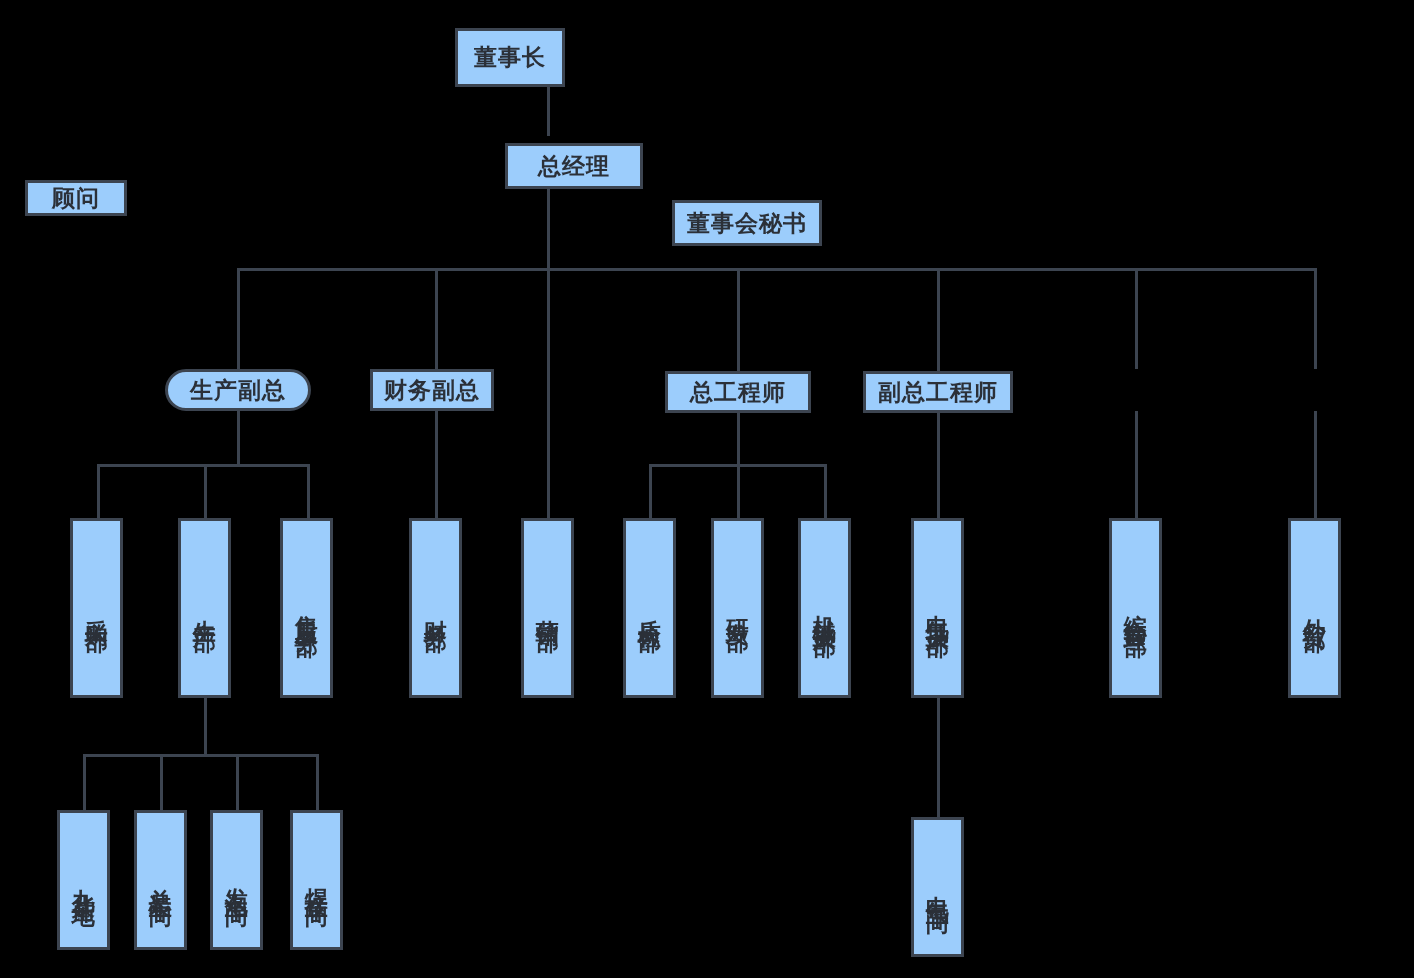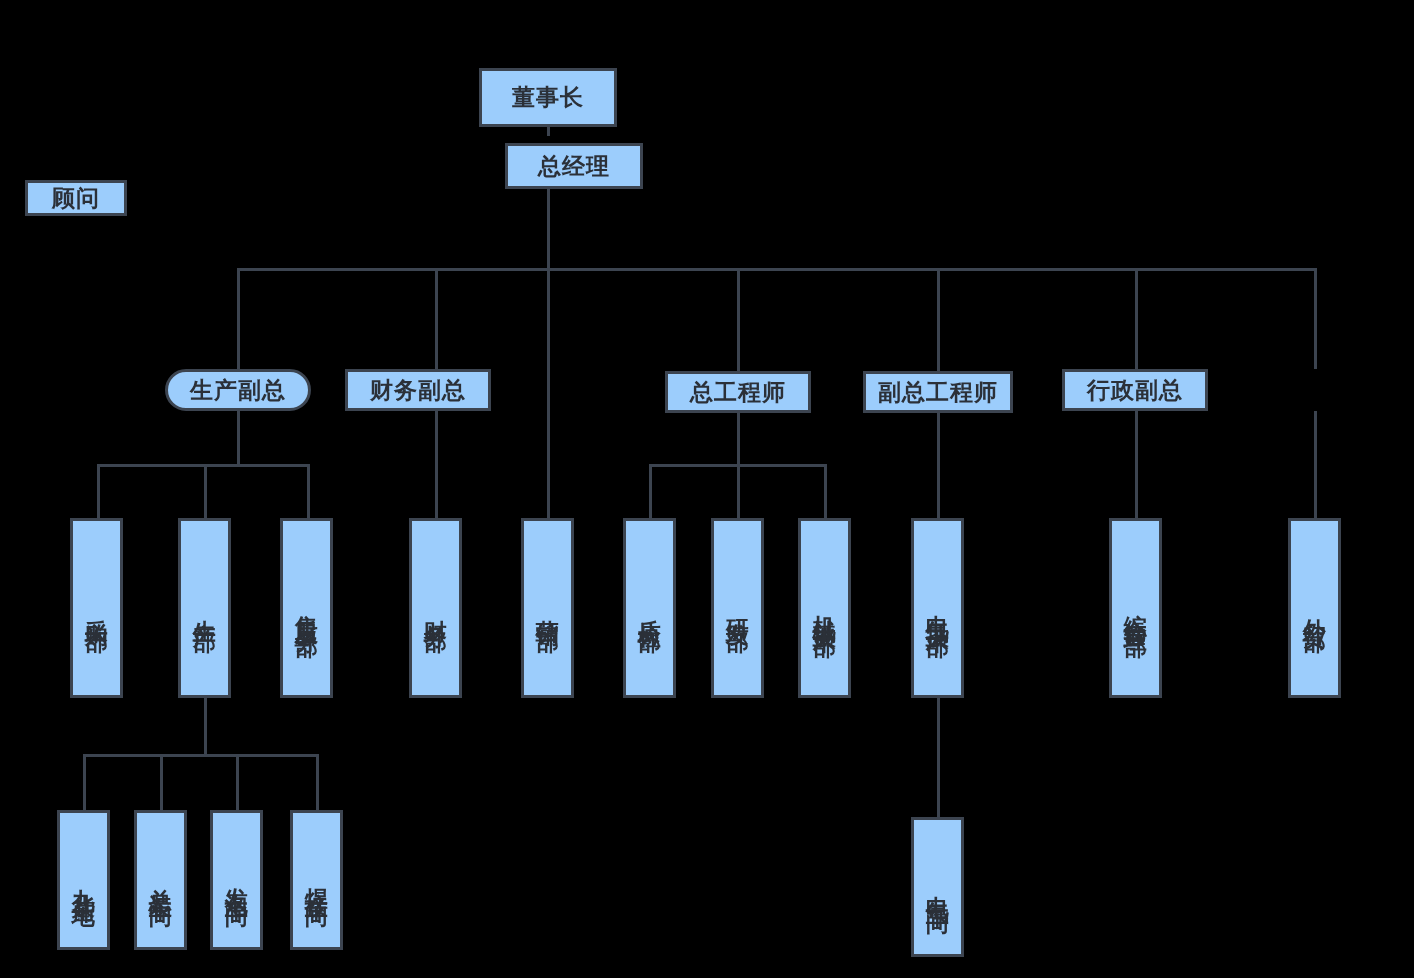--- a/index.html
+++ b/index.html
@@ -94,36 +94,36 @@
 
   <div class="edge v" style="left:1314px; top:411px; height:107px;"></div>
 
   <div class="edge v" style="left:204px; top:698px; height:58px;"></div>
   <div class="edge h" style="left:83px; top:754px; width:236px;"></div>
   <div class="edge v" style="left:83px; top:754px; height:56px;"></div>
   <div class="edge v" style="left:160px; top:754px; height:56px;"></div>
   <div class="edge v" style="left:236px; top:754px; height:56px;"></div>
   <div class="edge v" style="left:316px; top:754px; height:56px;"></div>
 
-  <div class="node horiz" style="left:479px; top:28px; width:138px; height:59px;margin-top:40px;">董事长</div>
+  <div class="node horiz" style="left:455px; top:28px; width:110px; height:59px;">董事长</div>
 
   <div class="node horiz" style="left:479px; top:143px; width:138px; height:46px;margin-left:26px;">总经理</div>
 
   <div class="node horiz" style="left:25px; top:180px; width:102px; height:36px;">顾问</div>
 
+  <div class="node horiz" style="left:672px; top:200px; width:150px; height:46px;">董事会秘书</div>
 
   <div class="node horiz" style="left:165px; top:369px; width:146px; height:42px;border-radius:21px;">生产副总</div>
 
-  <div class="node horiz" style="left:345px; top:369px; width:146px; height:42px;">财务副总</div>
+  <div class="node horiz" style="left:370px; top:369px; width:124px; height:42px;">财务副总</div>
 
   <div class="node horiz" style="left:665px; top:371px; width:146px; height:42px;">总工程师</div>
 
   <div class="node horiz" style="left:863px; top:371px; width:150px; height:42px;">副总工程师</div>
 
-  <div class="node horiz" style="left:1062px; top:369px; width:146px; height:42px;">行政副总</div>
 
 
   <div class="node vert" style="left:70px; top:518px; width:53px; height:180px;">采购部</div>
 
   <div class="node vert" style="left:178px; top:518px; width:53px; height:180px;">生产部</div>
 
   <div class="node vert" style="left:280px; top:518px; width:53px; height:180px;">售后服务部</div>
 
   <div class="node vert" style="left:409px; top:518px; width:53px; height:180px;">财务部</div>
 

